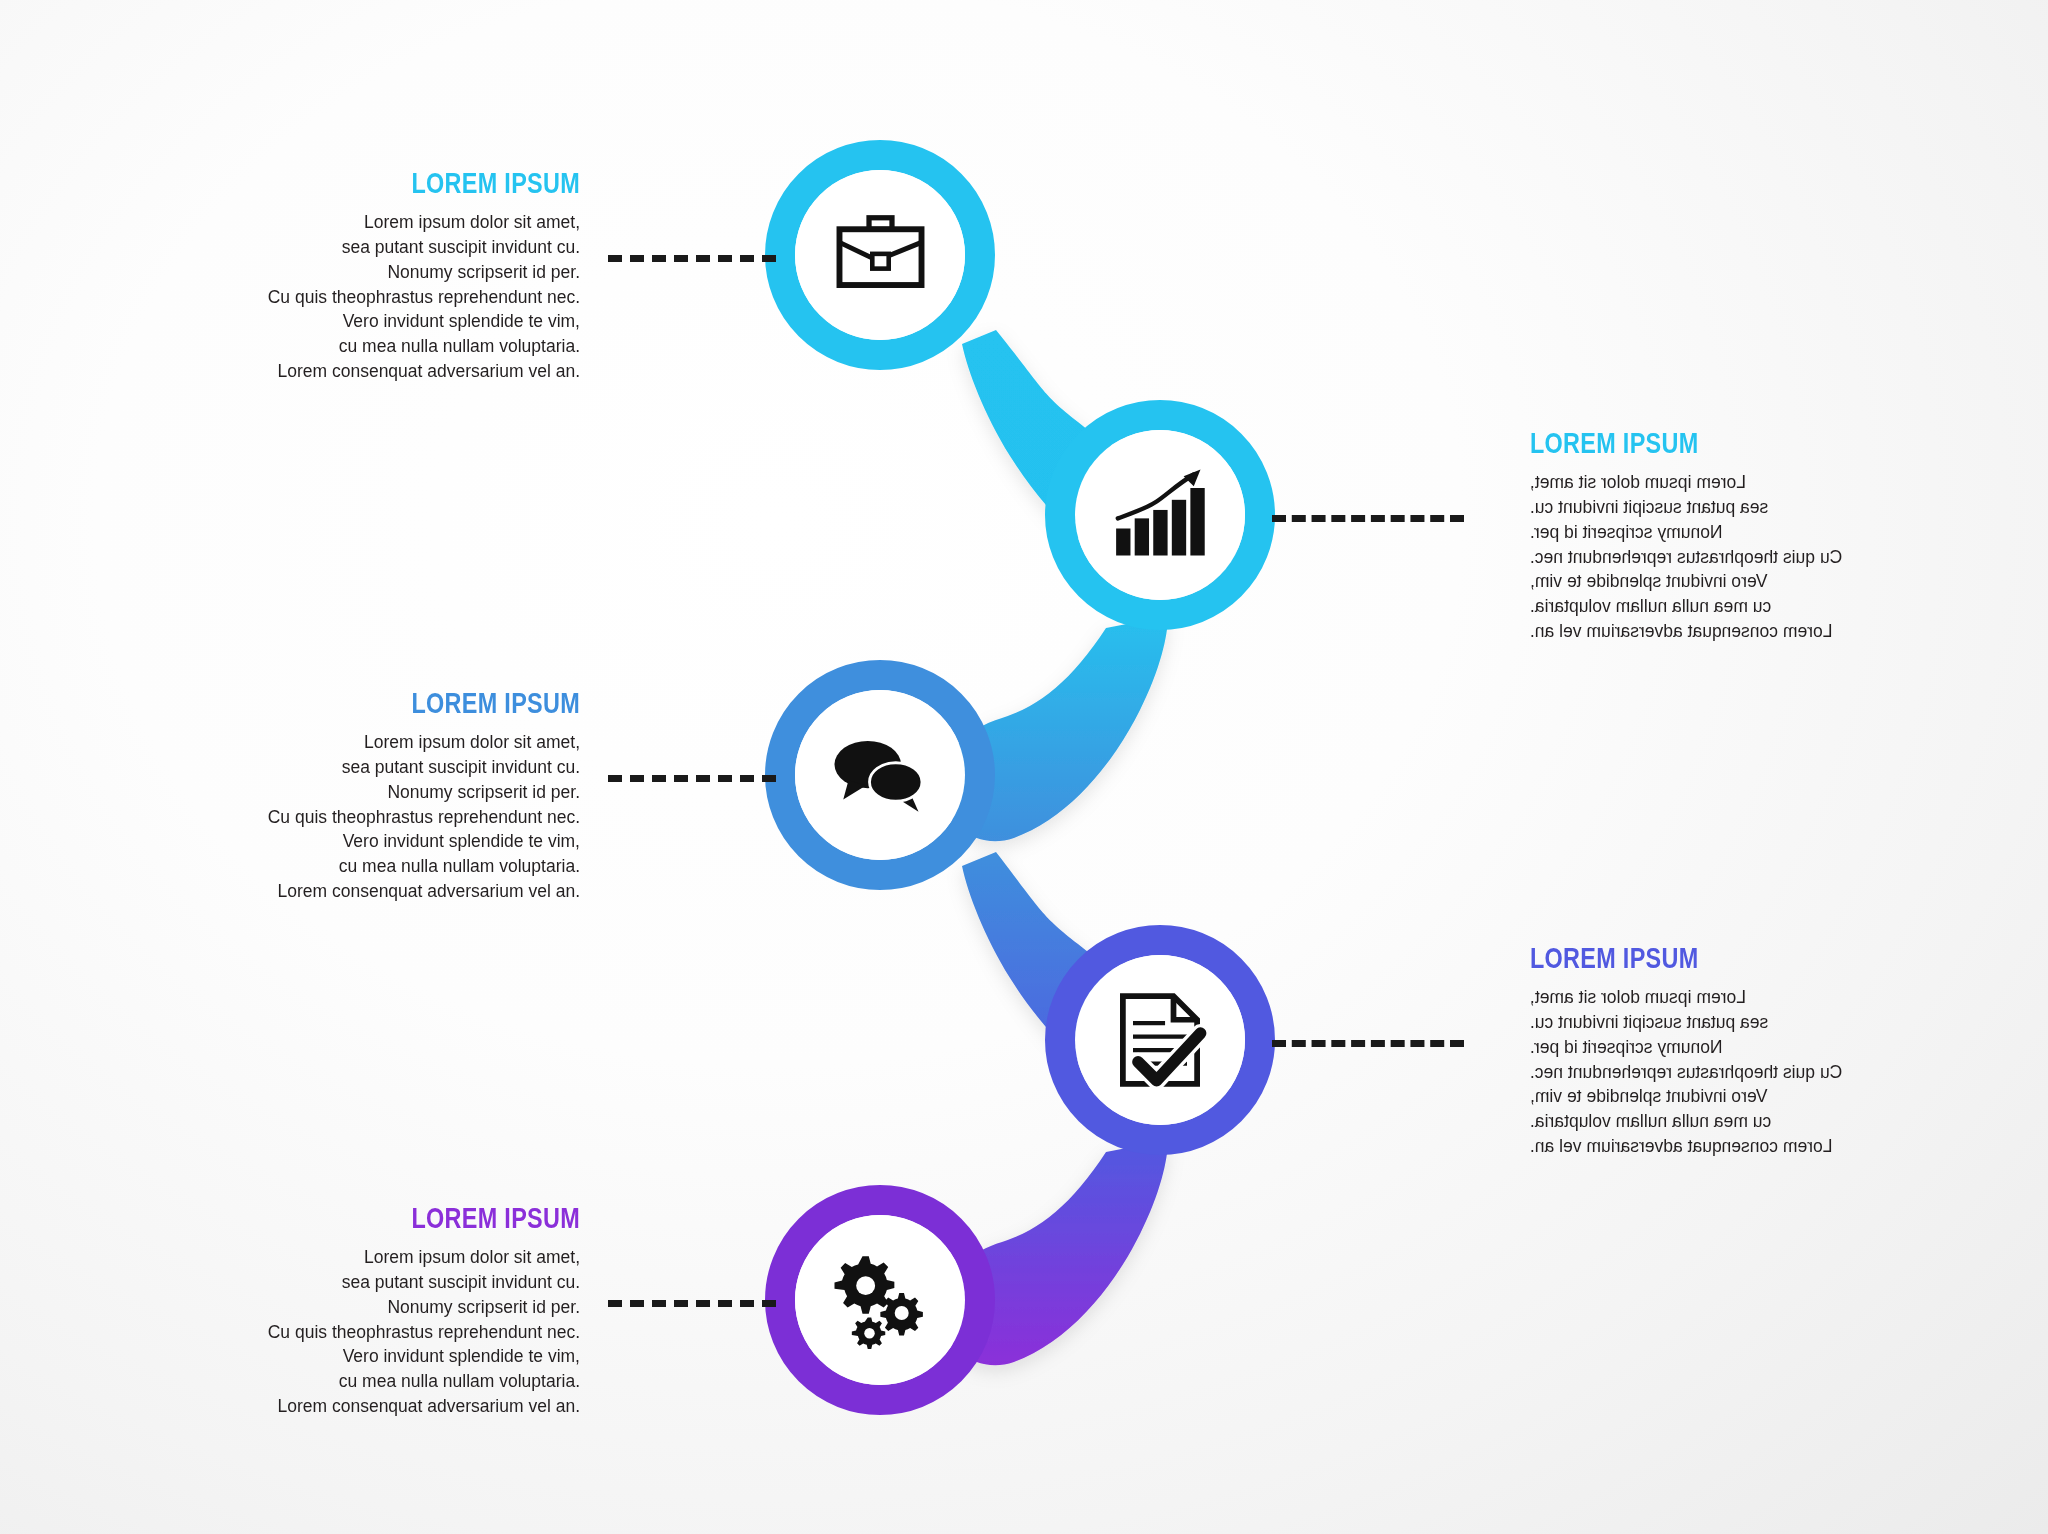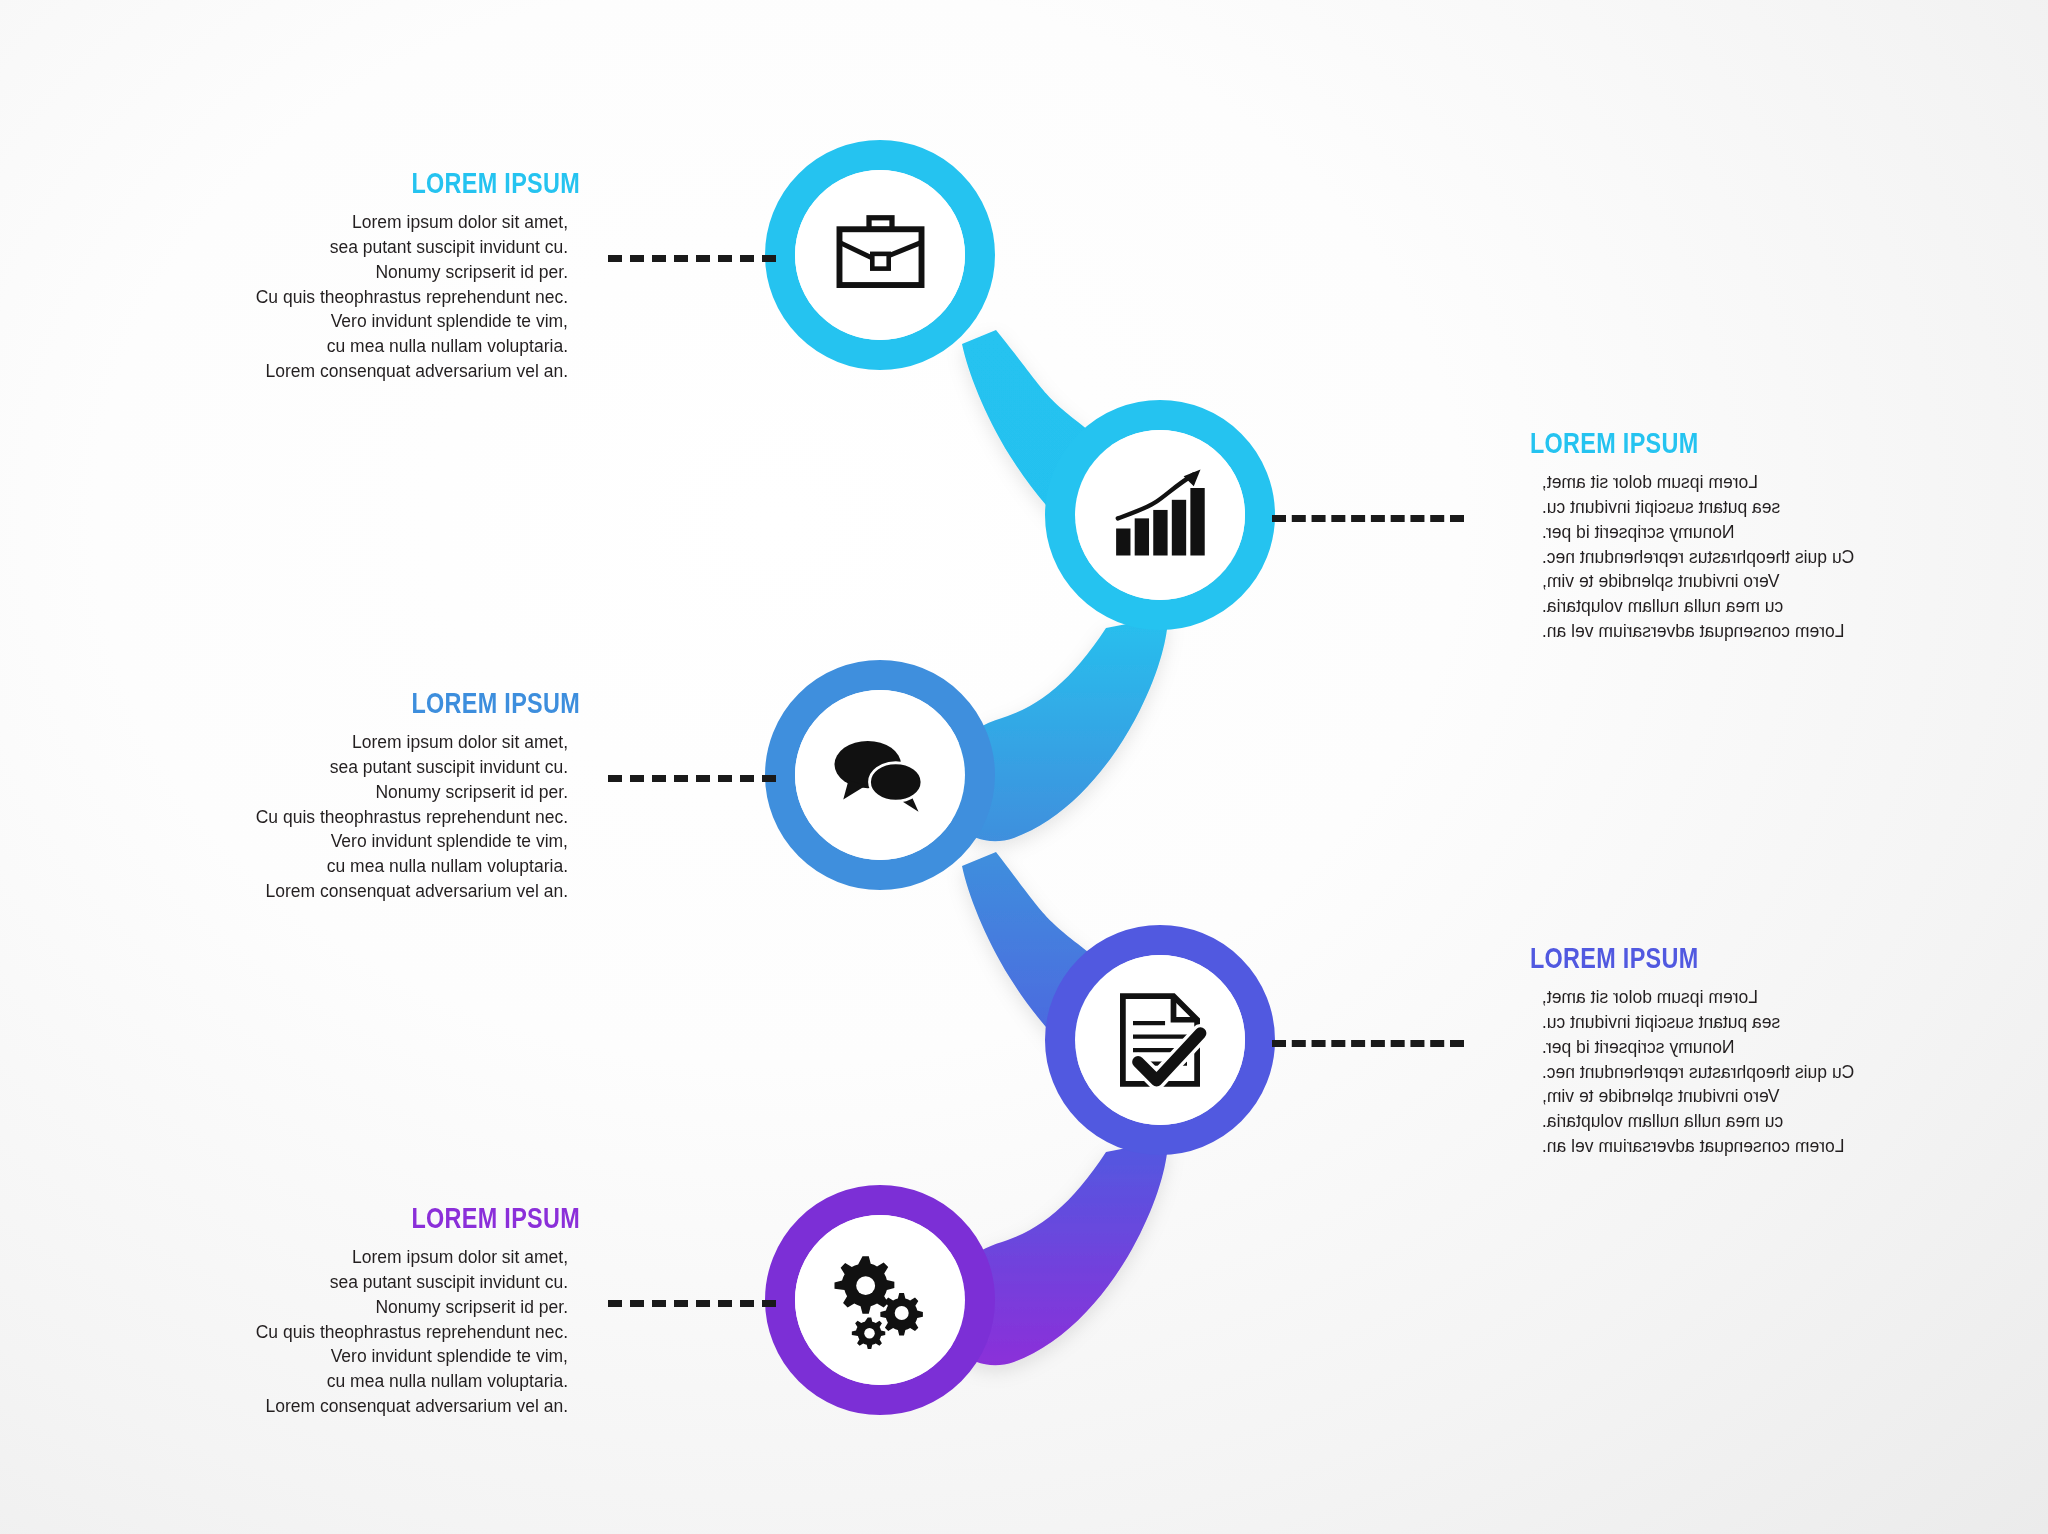--- a/index.html
+++ b/index.html
@@ -49,21 +49,21 @@
     text-shadow: 0 1px 0 rgba(255,255,255,0.7);
   }
   .text-block.left  .tb-title { transform-origin: right center; }
   .text-block.right .tb-title { transform-origin: left center; }
 
   .tb-body {
     font-family: "Liberation Sans", sans-serif;
     font-size: 17.5px;
     line-height: 1.42;
     color: #231f20;
-    margin: 12px;
+    margin: 0;
     white-space: pre-line;
   }
   .text-block.left .tb-body {
     text-align: justify;
     text-align-last: right;
   }
   
   .text-block.right .tb-body {
     transform: scaleX(-1);
     transform-origin: center center;

